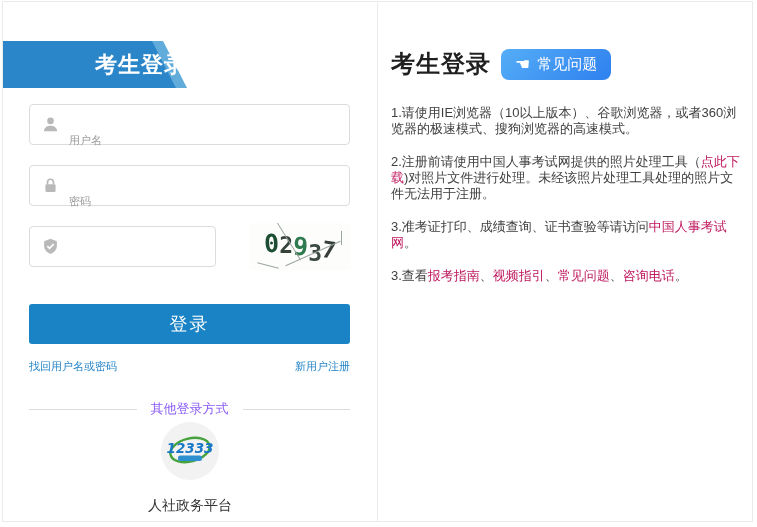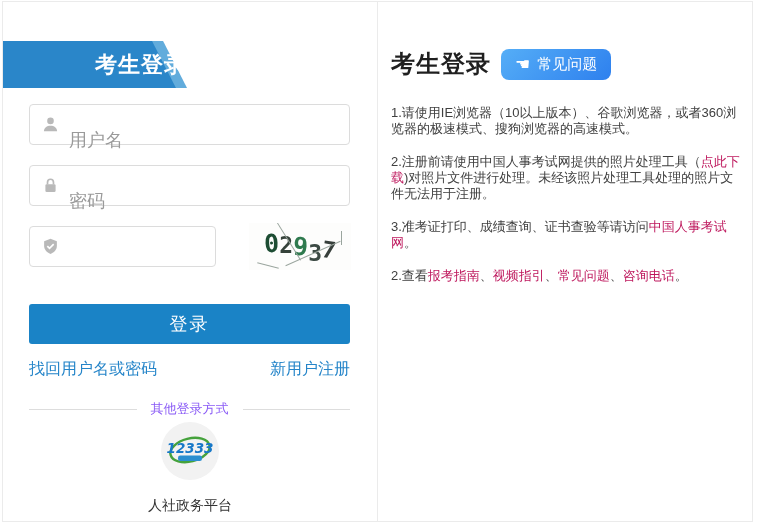--- a/index.html
+++ b/index.html
@@ -17,21 +17,21 @@
   .banner .bg-main  { position:absolute; inset:0; background:#2a86c9; clip-path:polygon(0 0,81% 0,94% 100%,0 100%); }
   .banner .banner-label { position:relative; z-index:2; display:block; padding-left:26px; line-height:47px;
       font-size:22px; font-weight:bold; color:#fff; letter-spacing:1px; }
 
   .field { position:absolute; left:26px; width:321px; height:41px; border:1px solid #dcdcdc; border-radius:4px;
       background:#fff; display:flex; align-items:center; padding:0 12px; }
   .field.username { top:102px; }
   .field.password { top:163px; }
   .field.captcha  { top:224px; width:187px; }
   .field .f-icon { width:17px; height:17px; margin-right:10px; flex:0 0 auto; }
-  .field input { border:none; outline:none; flex:1; font-size:18px; color:#333; background:transparent; min-width:0;
+  .field input { border:none; outline:none; flex:1; font-size:11px; color:#333; background:transparent; min-width:0;
       font-family:"Liberation Sans","DejaVu Sans",sans-serif;margin-top:31px; }
   .field input::placeholder { color:#9a9a9a; opacity:1; }
 
   .captcha-img { position:absolute; left:246px; top:221px; width:102px; height:47px; background:#fdfdfc;
       cursor:pointer; overflow:hidden; }
   .captcha-img .digits { position:absolute; inset:0; display:flex; align-items:center; justify-content:center;
       font-family:"DejaVu Sans Mono",monospace; font-weight:bold; }
   .captcha-img .digits span { display:inline-block; }
   .captcha-img .digits span:nth-child(1){ color:#1d4d33; font-size:25px; transform:translateY(-3px) rotate(-3deg); }
   .captcha-img .digits span:nth-child(2){ color:#35423a; font-size:23px; transform:translateY(-2px); }
@@ -42,21 +42,21 @@
   .n1 { width:44px; height:1px; left:18px; top:18px; transform:rotate(58deg); }
   .n2 { width:60px; height:1px; left:34px; top:30px; transform:rotate(-24deg); }
   .n3 { width:1px; height:14px; left:92px; top:8px; }
   .n4 { width:22px; height:1px; left:8px; top:42px; transform:rotate(14deg); }
 
   .login-btn { position:absolute; left:26px; top:302px; width:321px; height:40px; border:none; border-radius:3px;
       background:#1a83c6; color:#fff; font-size:18px; letter-spacing:2px; cursor:pointer;
       font-family:Liberation Mono, monospace; }
 
   .links-row { position:absolute; left:26px; top:357px; width:321px; display:flex; justify-content:space-between; }
-  .links-row a { color:#2585c9; font-size:16px; text-decoration:none; cursor:pointer; }
+  .links-row a { color:#2585c9; font-size:11px; text-decoration:none; cursor:pointer; }
 
   .other-divider { position:absolute; left:26px; top:398px; width:321px; display:flex; align-items:center;
       color:#8b5cf6; font-size:13px; }
   .other-divider::before,.other-divider::after { content:""; flex:1; border-top:1px solid #ddd; }
   .other-divider::before { margin-right:14px; }
   .other-divider::after { margin-left:14px; }
 
   .sso { position:absolute; left:0; top:420px; width:374px; text-align:center; }
   .sso .logo-wrap { display:inline-block; width:58px; height:58px; cursor:pointer; }
   .sso .sso-label { display:block; margin-top:13px; font-size:14px; color:#333; }
@@ -158,18 +158,18 @@
         <span class="faq-badge">
           <span class="hand-icon">☚</span>
           <span>常见问题</span>
         </span>
       </div>
 
       <ul class="tips-list">
         <li><span>1.请使用IE浏览器（10以上版本）、谷歌浏览器，或者360浏览器的极速模式、搜狗浏览器的高速模式。</span></li>
         <li><span>2.注册前请使用中国人事考试网提供的照片处理工具（</span><a>点此下载</a><span>)对照片文件进行处理。未经该照片处理工具处理的照片文件无法用于注册。</span></li>
         <li><span>3.准考证打印、成绩查询、证书查验等请访问</span><a>中国人事考试网</a><span>。</span></li>
-        <li><span>2.查看</span><a>报考指南</a><span>、</span><a>视频指引</a><span>、</span><a>常见问题</a><span>、</span><a>咨询电话</a><span>。</span></li>
+        <li><span>3.查看</span><a>报考指南</a><span>、</span><a>视频指引</a><span>、</span><a>常见问题</a><span>、</span><a>咨询电话</a><span>。</span></li>
       </ul>
     </section>
 
   </div>
 </div>
 
 </body></html>

